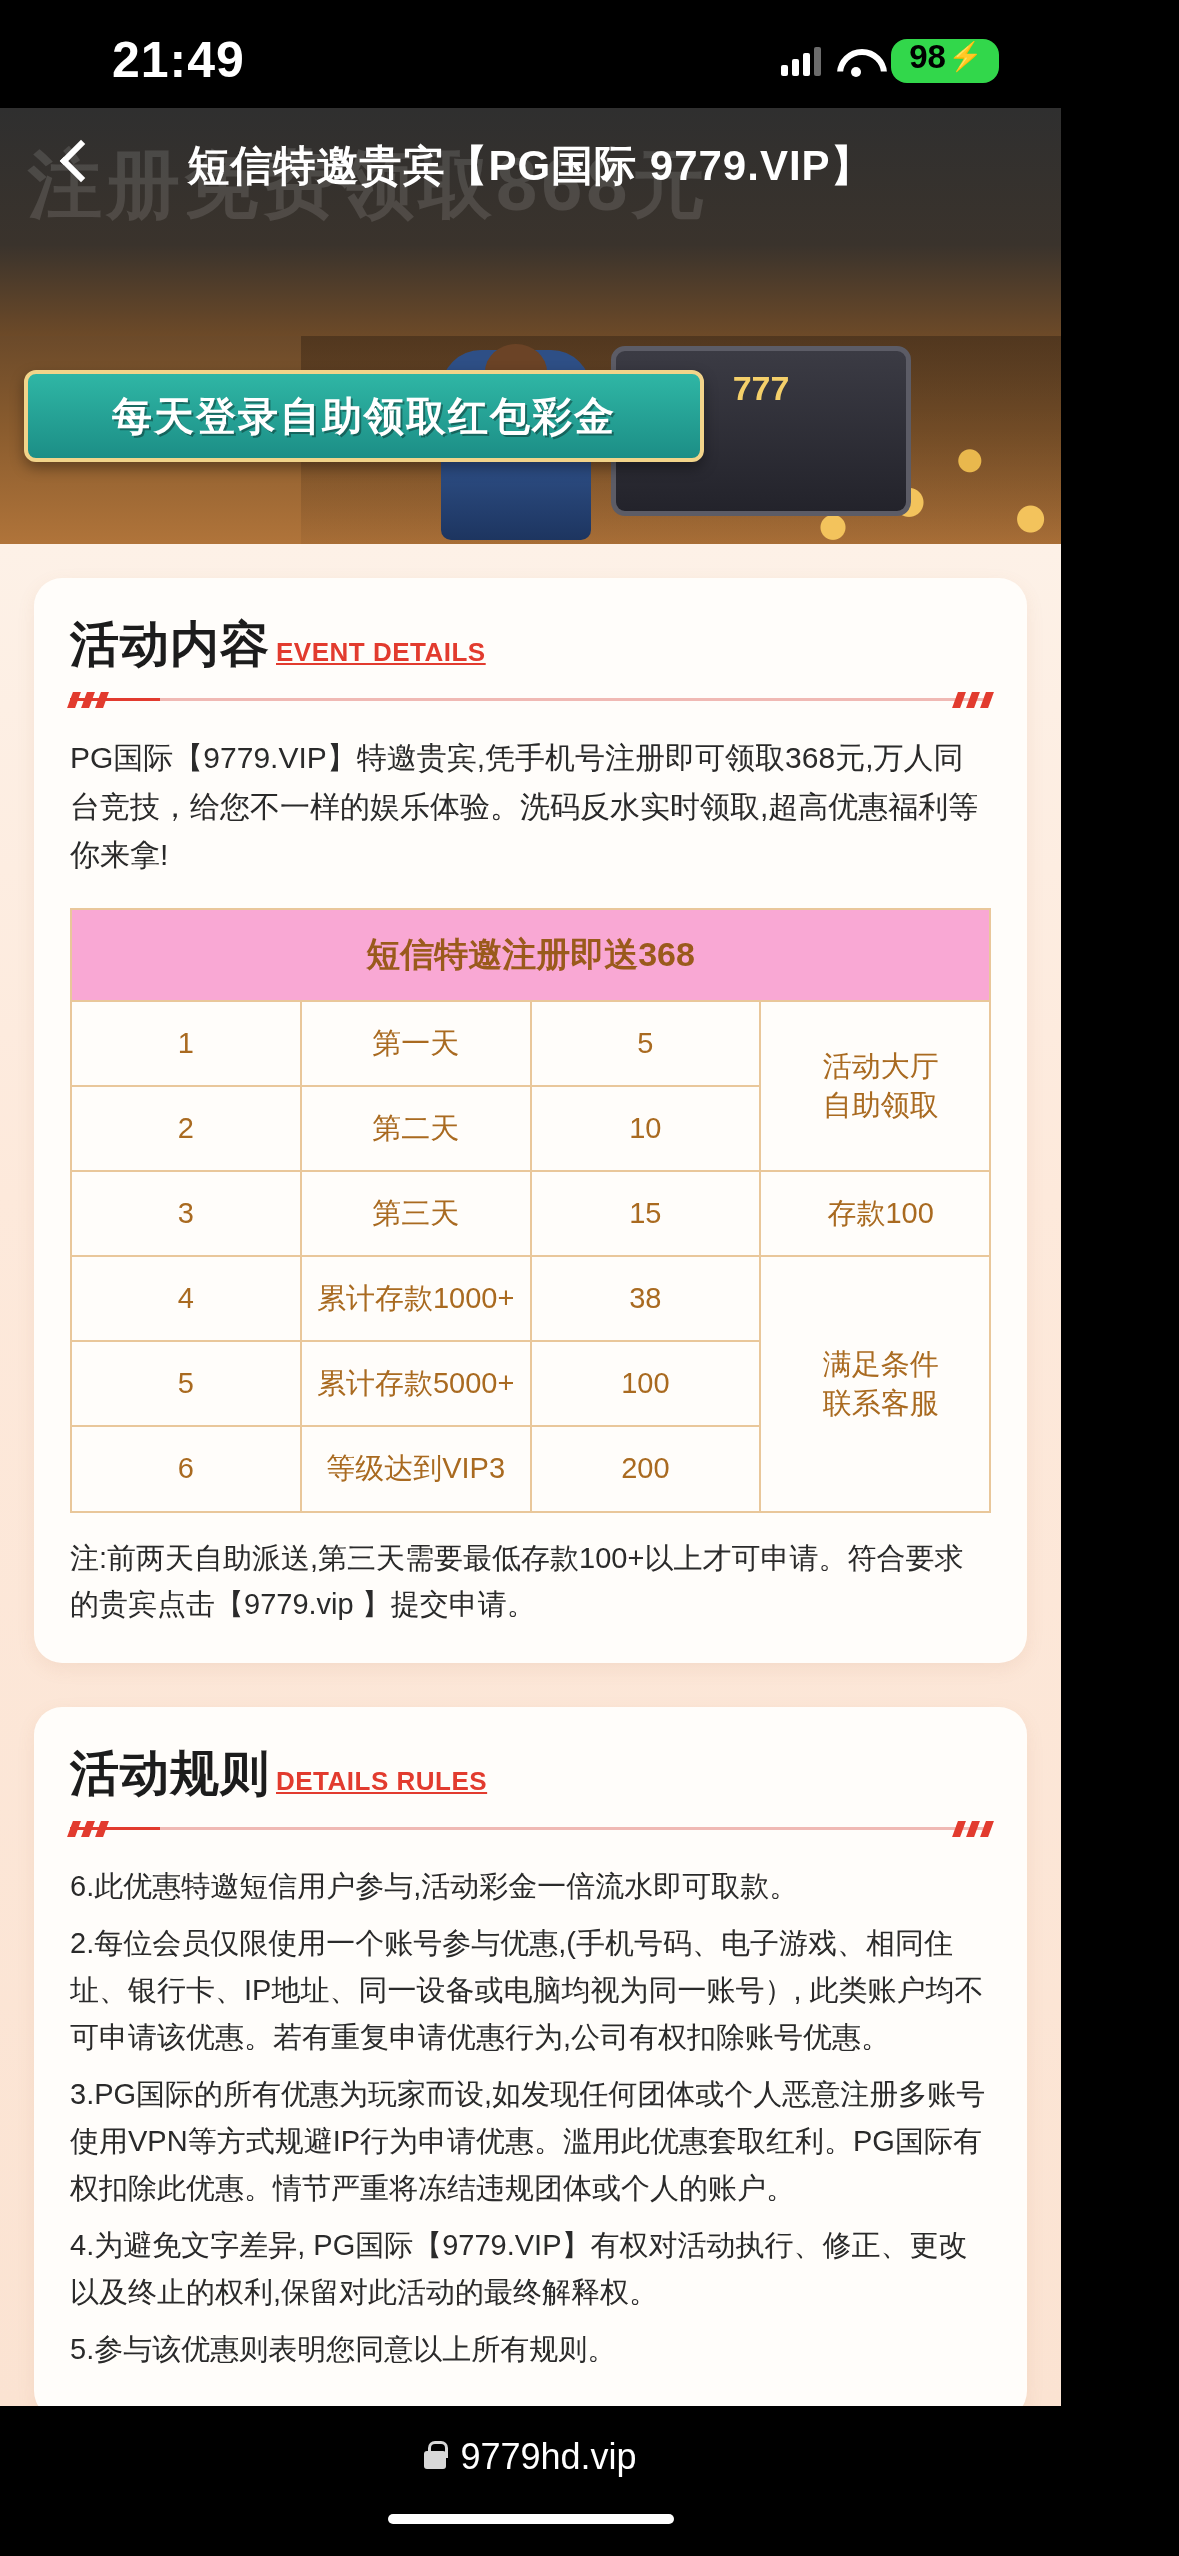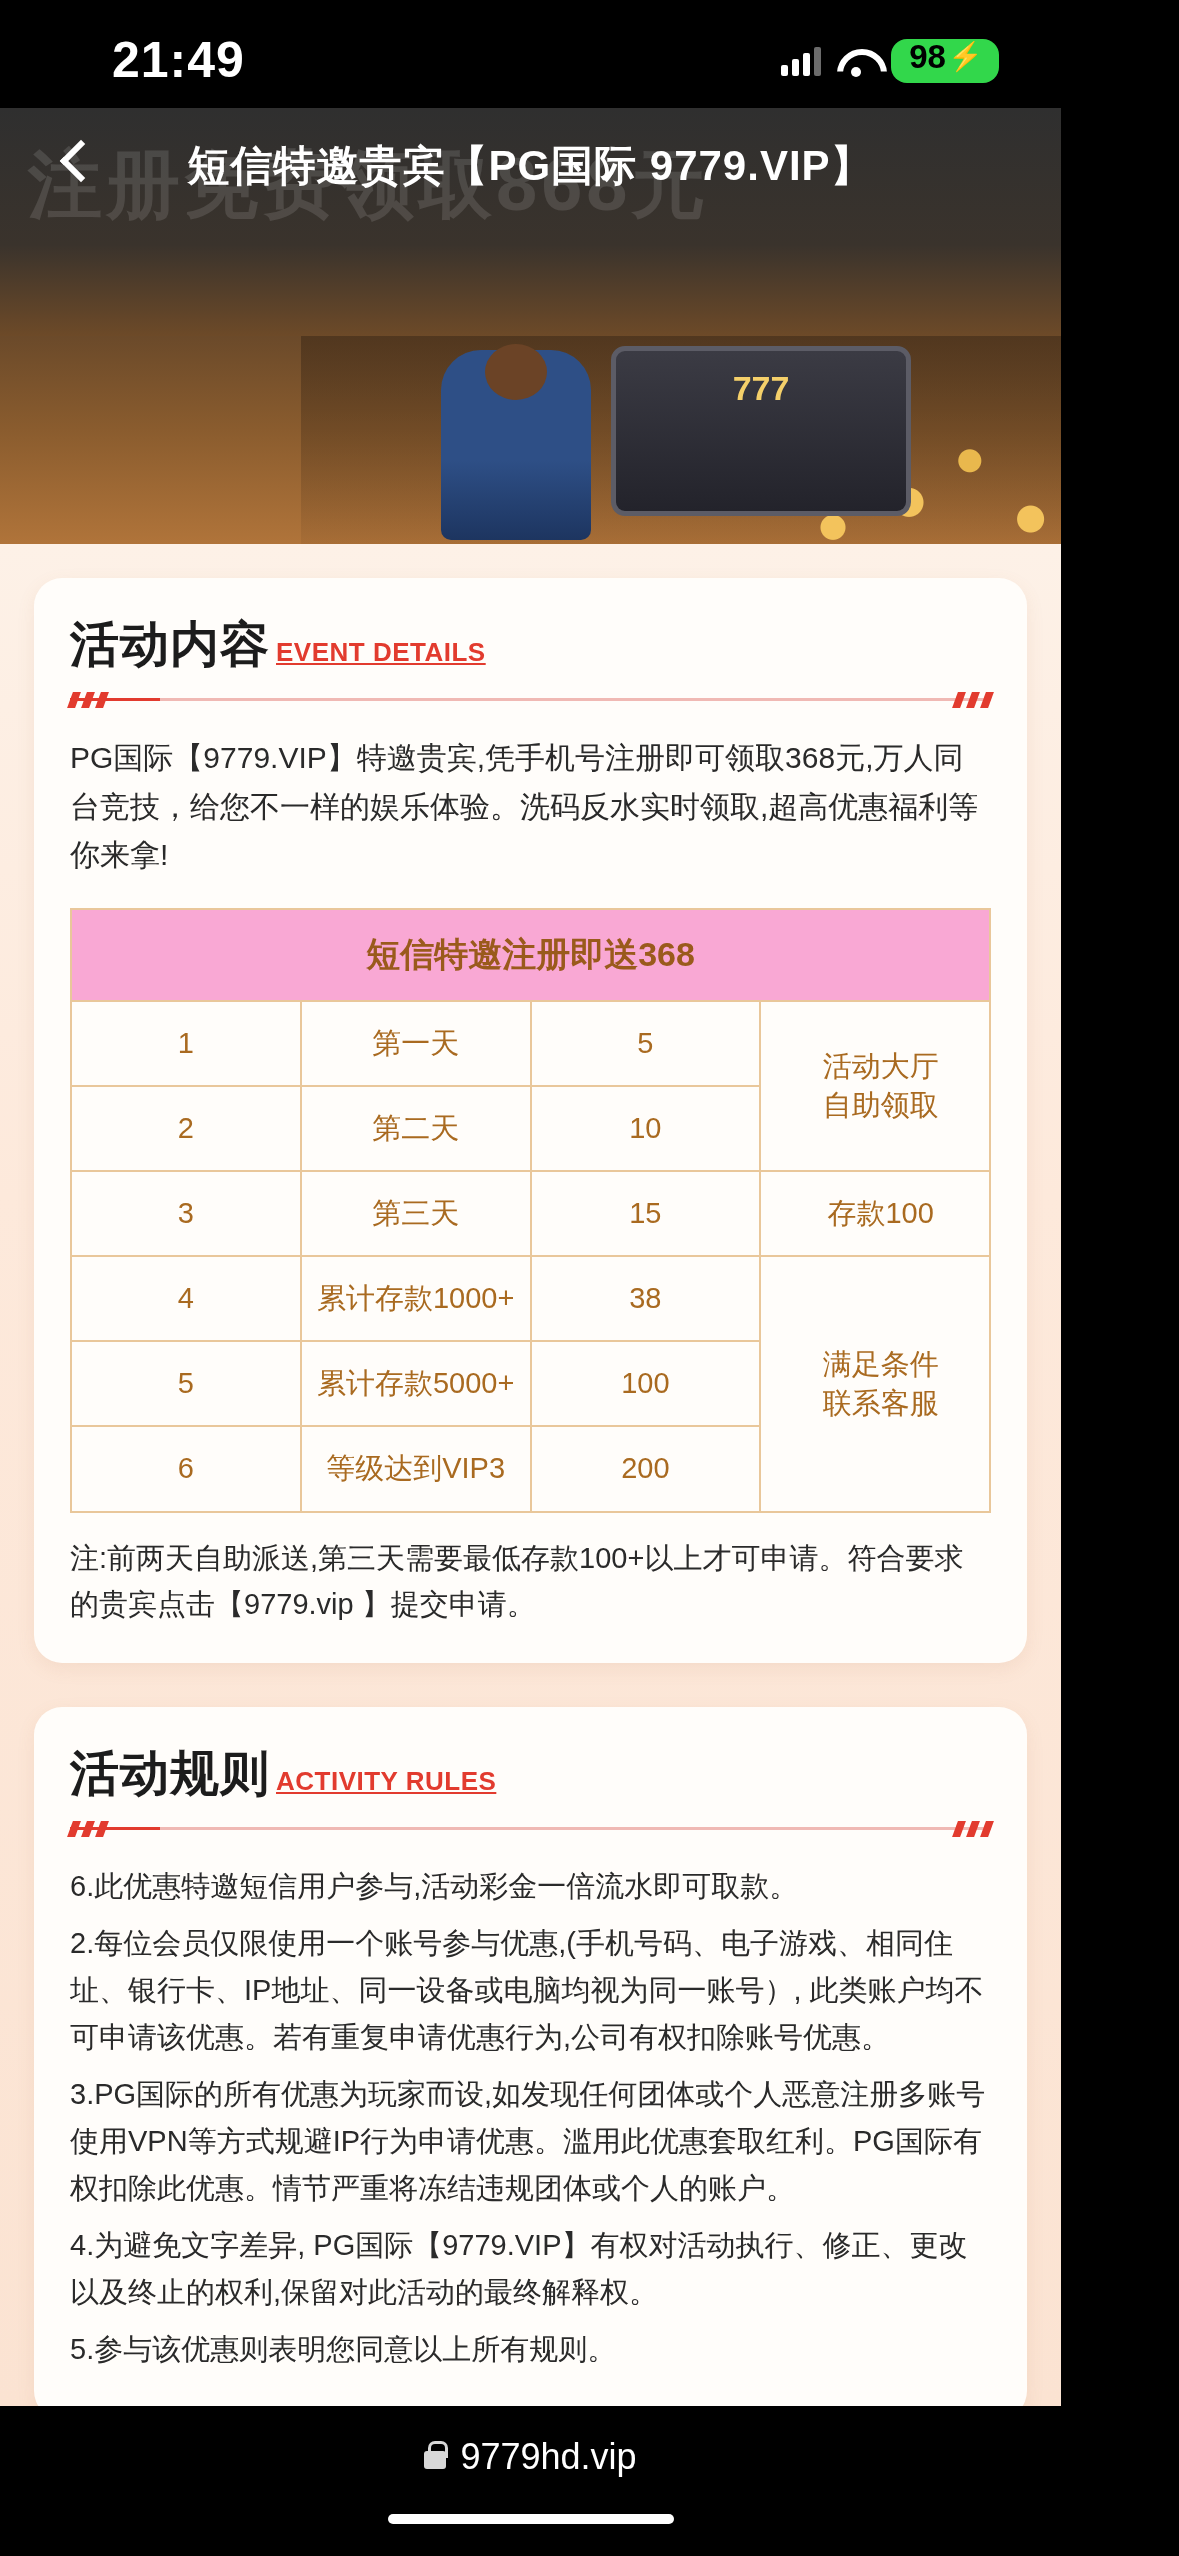--- a/index.html
+++ b/index.html
@@ -336,20 +336,23 @@
   <div class="header">
     <div class="header-bgtext">注册免费领取868元</div>
     <div class="back-btn"></div>
     <div class="header-title">短信特邀贵宾【PG国际 9779.VIP】</div>
   </div>
 
   <div class="hero">
     <div class="hero-coins"></div>
     <div class="hero-machine"></div>
     <div class="hero-figure"></div>
+    <div class="ribbon">
+      <span>每天登录自助领取红包彩金</span>
+    </div>
   </div>
 
   <div class="page">
 
     <div class="card">
       <div class="sec-head">
         <span class="cn">活动内容</span>
         <span class="en">EVENT DETAILS</span>
       </div>
       <div class="rule-line">
@@ -405,21 +408,21 @@
         </tr>
       </tbody>
         </table>
 
       <div class="note-text">注:前两天自助派送,第三天需要最低存款100+以上才可申请。符合要求的贵宾点击【9779.vip 】提交申请。</div>
     </div>
 
     <div class="card">
       <div class="sec-head">
         <span class="cn">活动规则</span>
-        <span class="en">ACTIVITY RULES</span>
+        <span class="en">DETAILS RULES</span>
       </div>
       <div class="rule-line">
         <span class="tick l1"></span>
           <span class="tick l2"></span>
           <span class="tick l3"></span>
         <span class="tick r1"></span>
           <span class="tick r2"></span>
           <span class="tick r3"></span>
       </div>
       <div class="rules-list">

